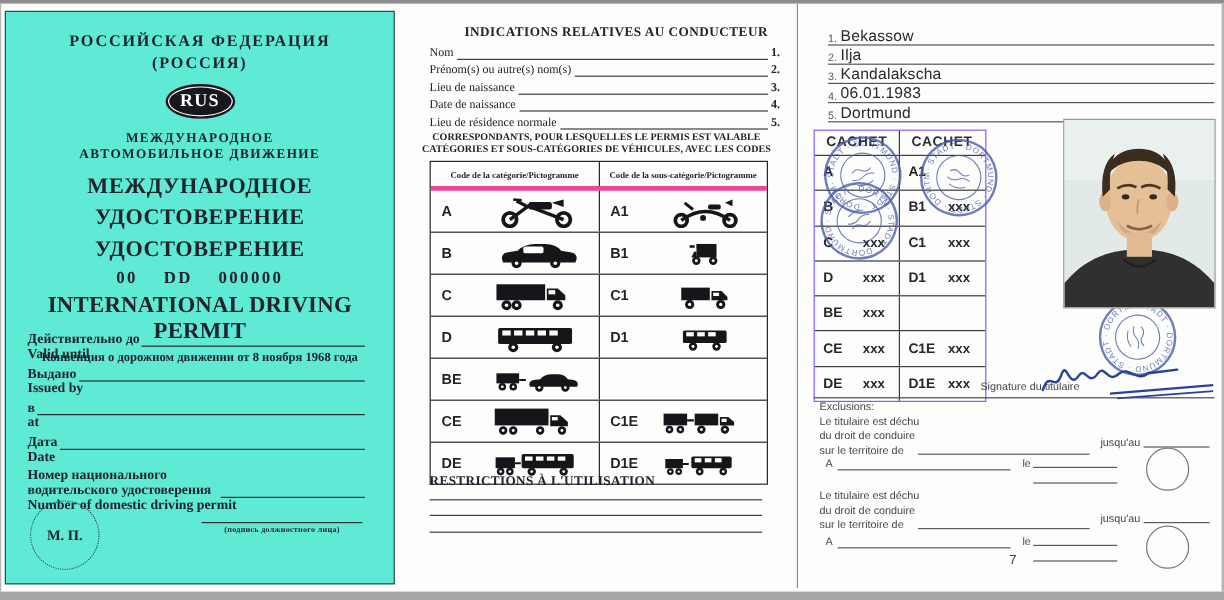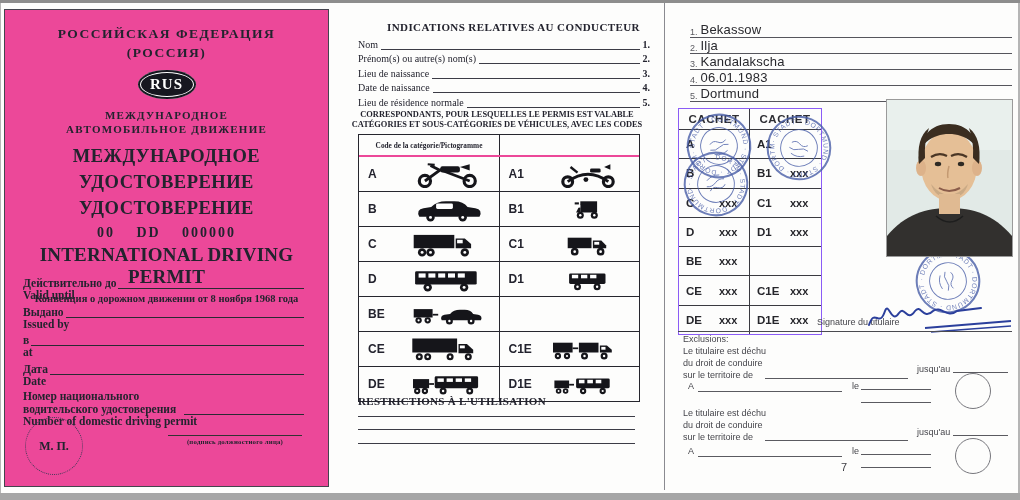--- a/index.html
+++ b/index.html
@@ -4,21 +4,21 @@
 <style>
   html,body{margin:0;padding:0;background:#e8e8e8;}
   .stage{position:relative;width:1020px;height:500px;background:#fdfdfc;overflow:hidden;
          font-family:"Liberation Serif",serif;color:#23232e;}
   .edge-top{position:absolute;left:0;top:0;right:0;height:3px;background:#8d8d8d;}
   .edge-bottom{position:absolute;left:0;bottom:0;right:0;height:7px;background:#a6a6a6;}
   .edge-left{position:absolute;left:0;top:3px;bottom:7px;width:1px;background:#b5b5b5;}
   .edge-right{position:absolute;right:0;top:3px;bottom:7px;width:2px;background:#b5b5b5;}
 
   
-  .page1{position:absolute;left:4px;top:9px;width:323px;height:476px;border:1px solid #44444e;background:#ec4899;}
+  .page1{position:absolute;left:4px;top:9px;width:323px;height:476px;border:1px solid #44444e;background:#5eead4;}
   .p1-head{position:absolute;left:0;top:16px;width:100%;text-align:center;}
   .h-country{font-size:13.5px;font-weight:bold;letter-spacing:1.5px;}
   .h-country2{font-size:13.5px;font-weight:bold;letter-spacing:1.5px;margin-top:3px;}
   .rus-badge{width:58px;height:29px;margin:9px auto 0;border-radius:50%;background:#171720;color:#fff;
              display:flex;align-items:center;justify-content:center;font-weight:bold;font-size:15px;
              letter-spacing:1px;box-shadow:inset 0 0 0 2px #171720, inset 0 0 0 3px #ffffff;}
   .mvmt{font-size:11px;font-weight:bold;letter-spacing:1.2px;line-height:14px;}
   .mvmt.first{margin-top:9px;}
   .big-ru{font-size:18.5px;font-weight:bold;letter-spacing:.5px;line-height:26px;}
   .big-ru.first{margin-top:7px;}
@@ -41,21 +41,21 @@
   
   .page2{position:absolute;left:330px;top:0;width:334px;height:492px;}
   .p2-title{position:absolute;left:0;right:0;top:21px;text-align:center;font-size:11px;font-weight:bold;letter-spacing:.4px;padding-left:33px;}
   .p2-fields{position:absolute;left:28px;right:14px;top:35px;}
   .p2-row{display:flex;align-items:flex-end;height:14.6px;}
   .p2-label{font-size:10px;white-space:nowrap;line-height:11px;}
   .p2-line{flex:1;border-bottom:1px solid #3c3c46;margin:0 3px;}
   .p2-num{font-size:10px;font-weight:bold;line-height:11px;}
   .p2-heading{position:absolute;left:0;right:0;top:110px;text-align:center;font-size:8.4px;font-weight:bold;line-height:9.5px;}
   .p2-table{position:absolute;left:28px;top:134px;width:280px;border:1px solid #26262e;}
-  .t-hrow{display:flex;height:20px;border-bottom:2px solid #ec4899;}
+  .t-hrow{display:flex;height:20px;border-bottom:4px solid #ec4899;}
   .t-hcell{width:140px;display:flex;align-items:center;justify-content:center;font-size:7.3px;font-weight:bold;white-space:nowrap;overflow:hidden;}
   .t-hcell.c1{border-right:1px solid #26262e;}
   .t-row{display:flex;height:34px;border-bottom:1px solid #26262e;}
   .t-row:last-child{border-bottom:none;}
   .t-cell{width:140px;display:flex;align-items:center;}
   .t-cell.c1{border-right:1px solid #26262e;}
   .t-code{width:33px;padding-left:9px;font-family:"Liberation Sans",sans-serif;font-weight:bold;font-size:12px;}
   .pict{flex:1;display:flex;justify-content:center;align-items:center;padding-right:4px;}
   .pict svg{width:88px;height:28px;}
   .p2-restr{position:absolute;left:28px;top:395px;font-size:11px;font-weight:bold;letter-spacing:.3px;}
@@ -203,20 +203,21 @@
     </div>
 
     <div class="p2-heading">
       <div>CORRESPONDANTS, POUR LESQUELLES LE PERMIS EST VALABLE</div>
       <div>CATÉGORIES ET SOUS-CATÉGORIES DE VÉHICULES, AVEC LES CODES</div>
     </div>
 
     <div class="p2-table">
       <div class="t-hrow">
         <div class="t-hcell c1">Code de la catégorie/Pictogramme</div>
+        <div class="t-hcell">Code de la sous-catégorie/Pictogramme</div>
       </div>
       <div class="t-row">
         <div class="t-cell c1">
             <span class="t-code">A</span>
             <span class="pict">
               <svg viewBox="0 0 110 40" xmlns="http://www.w3.org/2000/svg">
                 <circle cx="22" cy="30" r="8" fill="none" stroke="#15151a" stroke-width="4.5"></circle>
                 <circle cx="86" cy="30" r="8" fill="none" stroke="#15151a" stroke-width="4.5"></circle>
                 <path d="M22,30 L44,14 L86,30" stroke="#15151a" stroke-width="4" fill="none"></path>
                 <rect x="44" y="9" width="28" height="9" rx="3" fill="#15151a"></rect>

